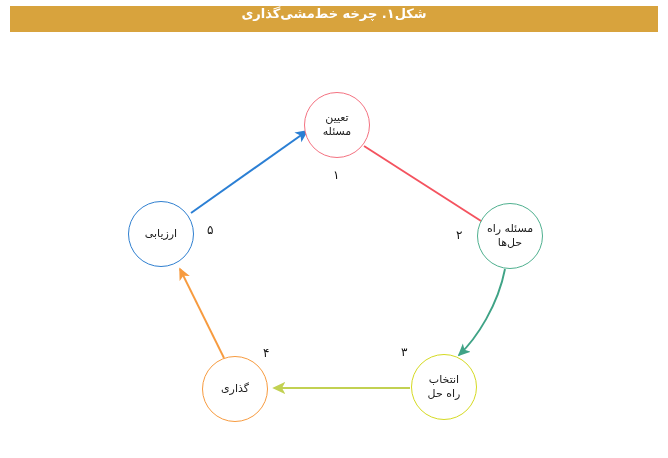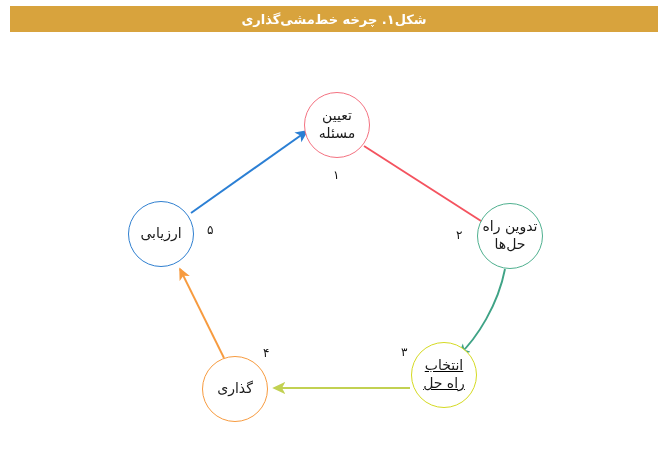--- a/index.html
+++ b/index.html
@@ -19,21 +19,20 @@
   }
   
   #title-bar {
     position: absolute;
     left: 10px;
     top: 6px;
     width: 648px;
     height: 26px;
     background: #D8A33D;
     display: flex;
-    align-items: center;
     justify-content: center;
   }
   #title-text {
     color: #ffffff;
     font-size: 13px;
     font-weight: bold;
     direction: rtl;
     unicode-bidi: embed;
     letter-spacing: 0px;
     white-space: nowrap;
@@ -63,29 +62,29 @@
     box-sizing: border-box;
     display: flex;
     align-items: center;
     justify-content: center;
     z-index: 5;
   }
   .node-label {
     direction: rtl;
     unicode-bidi: embed;
     text-align: center;
-    font-size: 14px;
+    font-size: 11px;
     color: #1a1a1a;
     line-height: 1.28;
     font-family: "DejaVu Sans", "Liberation Sans", sans-serif;
     white-space: pre-line;
   }
   #node-1 { left: 304px; top:  92px; border: 1.6px solid #F47281; }
   #node-2 { left: 477px; top: 203px; border: 1.6px solid #4FB08F; }
-  #node-3 { left: 411px; top: 342px; border: 1.8px solid #D5DA22; text-decoration: underline; }
+  #node-3 { left: 411px; top: 354px; border: 1.8px solid #D5DA22; }
   #node-4 { left: 202px; top: 356px; border: 1.8px solid #F79B3F; }
   #node-5 { left: 128px; top: 201px; border: 1.8px solid #2F7FD0; }
 
   
   .step-num {
     position: absolute;
     font-size: 12px;
     color: #111111;
     direction: rtl;
     unicode-bidi: embed;
@@ -138,21 +137,21 @@
       <line x1="191" y1="213" x2="307" y2="131" stroke="#2B7FD4" stroke-width="2" marker-end="url(#ah-blue)"></line>
     </svg>
 
     <div class="node" id="node-1">
       <span class="node-label">تعیین
 مسئله</span>
     </div>
     <span class="step-num" id="num-1">۱</span>
 
     <div class="node" id="node-2">
-      <span class="node-label">تدوین راه
+      <span class="node-label">مسئله راه
 حل‌ها</span>
     </div>
     <span class="step-num" id="num-2">۲</span>
 
     <div class="node" id="node-3">
       <span class="node-label">انتخاب
 راه حل</span>
     </div>
     <span class="step-num" id="num-3">۳</span>
 

